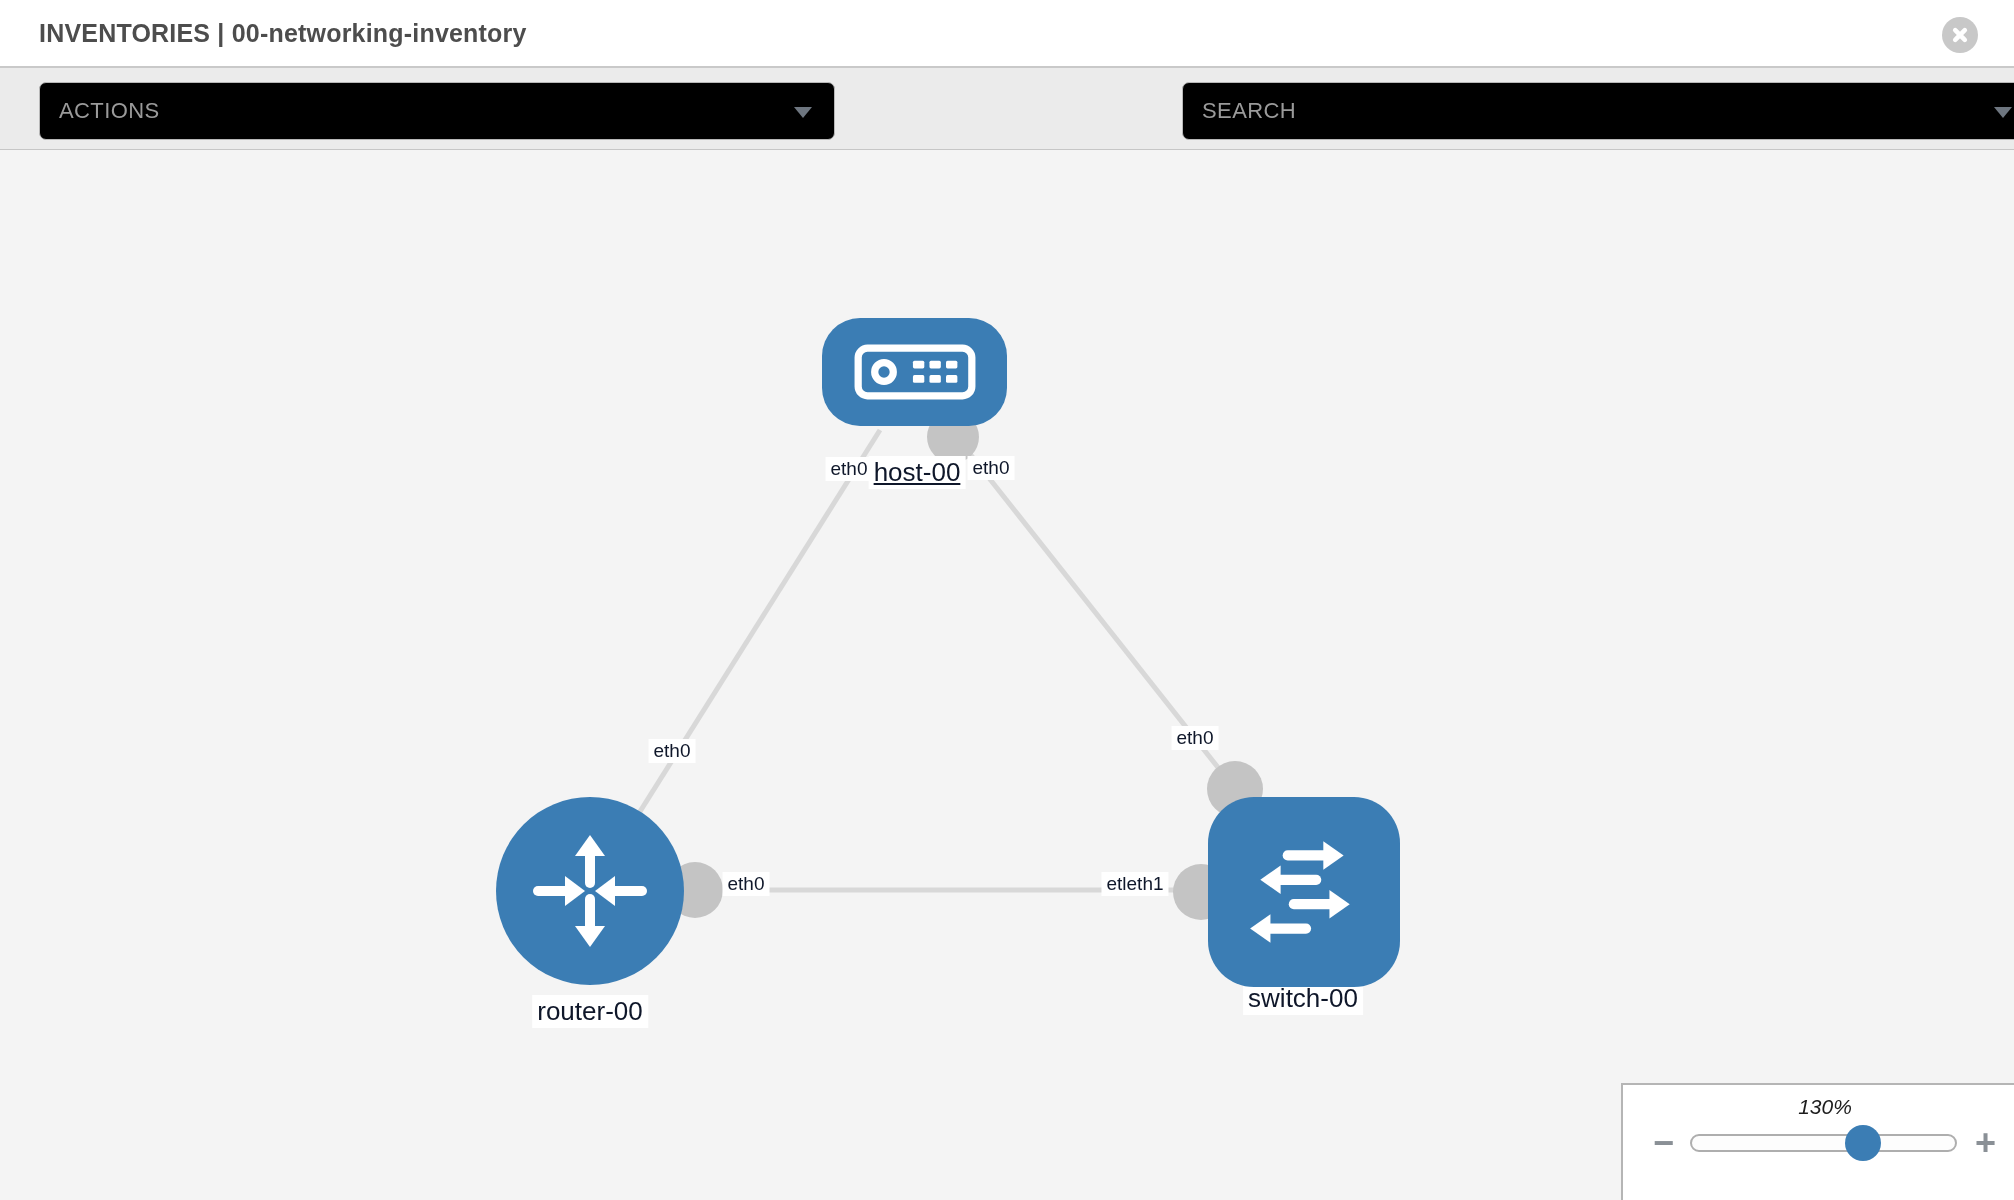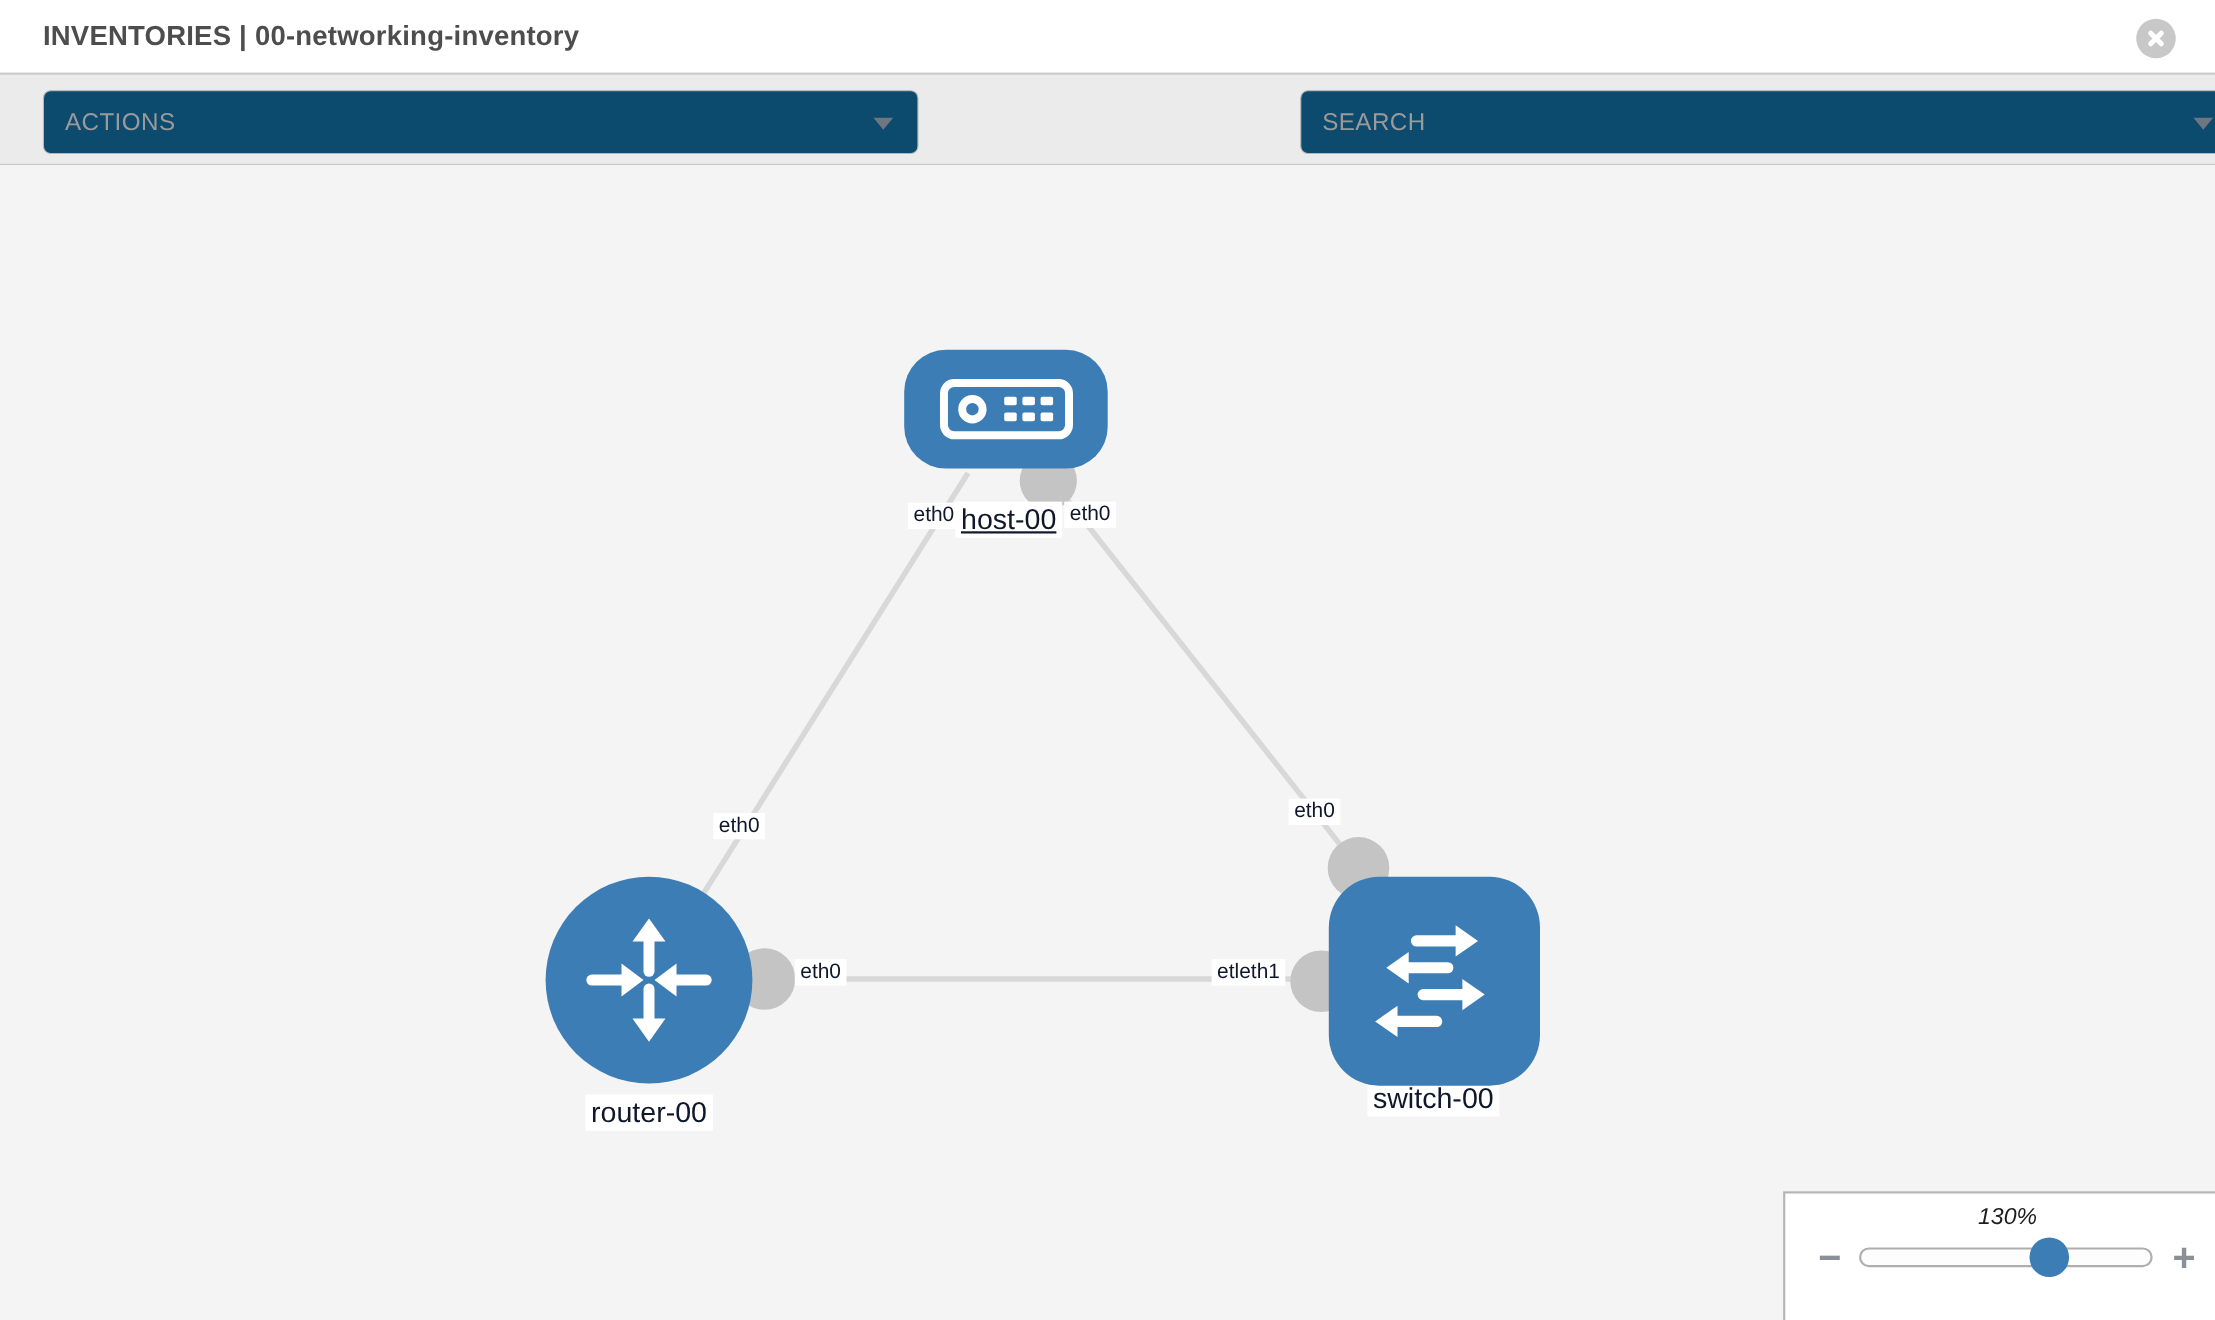--- a/index.html
+++ b/index.html
@@ -20,21 +20,21 @@
   .close-btn{
     position:absolute;left:1942px;top:17px;width:36px;height:36px;border-radius:50%;
     background:#c8c8c8;display:flex;align-items:center;justify-content:center;cursor:pointer;
   }
   
   .toolbar{
     position:absolute;left:0;top:68px;width:2014px;height:81px;background:#ebebeb;
     border-bottom:1px solid #c6c6c6;z-index:29;
   }
   .select-box{
-    position:absolute;top:14px;height:58px;background:#0c4a6e;border:1px solid #b8b8b8;
+    position:absolute;top:14px;height:58px;background:#000000;border:1px solid #b8b8b8;
     border-radius:7px;box-sizing:border-box;cursor:pointer;
   }
   .select-box .ph{
     position:absolute;left:19px;top:0;height:56px;line-height:56px;
     font-size:22px;color:#9a9a9a;letter-spacing:.4px;
   }
   .caret{
     position:absolute;right:22px;top:24px;width:0;height:0;
     border-left:9px solid transparent;border-right:9px solid transparent;
     border-top:11px solid #6e7680;

